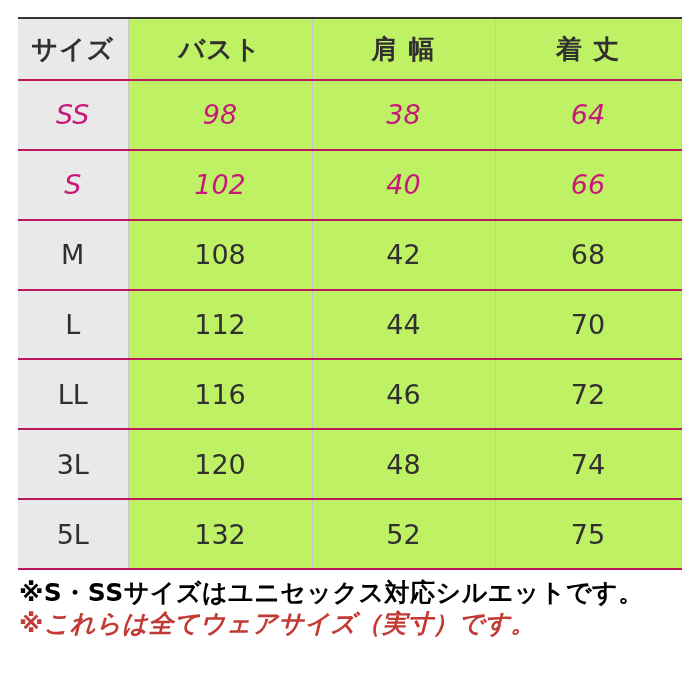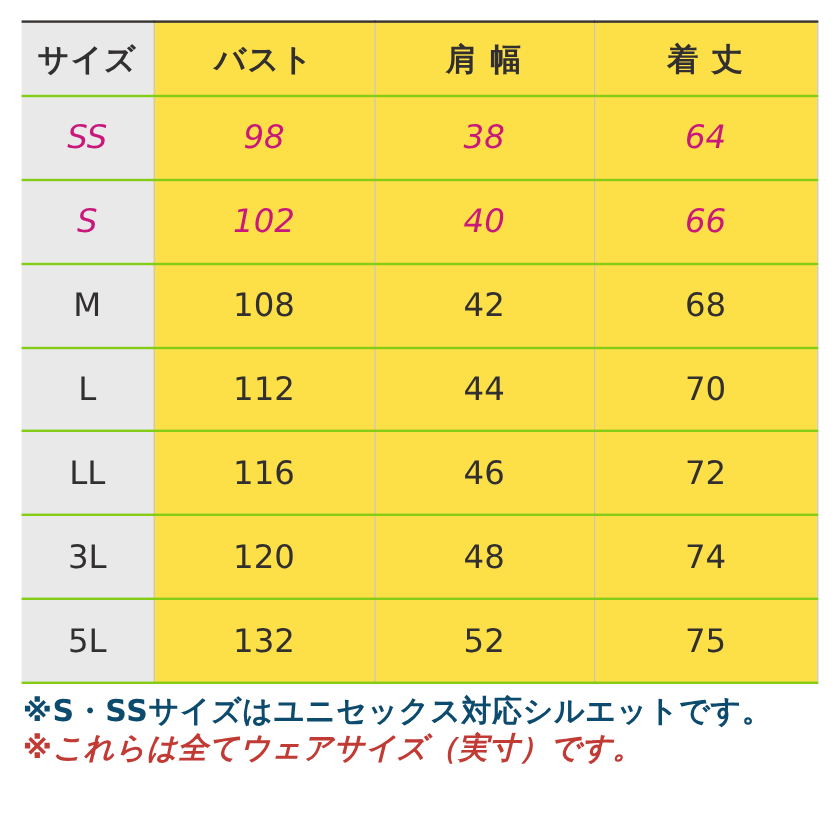--- a/index.html
+++ b/index.html
@@ -24,29 +24,29 @@
     border-collapse: collapse;
     table-layout: fixed;
   }
   .size-table col.c-size     { width: 110px; }
   .size-table col.c-bust     { width: 184px; }
   .size-table col.c-shoulder { width: 183px; }
   .size-table col.c-length   { width: 186px; }
 
   .size-table tr {
     border-top: 2px solid #383432;
-    border-bottom: 2px solid #84cc16;
+    border-bottom: 2px solid #be185d;
   }
   .size-table th,
   .size-table td {
     border-right: 1px solid #c6c6c6;
     text-align: center;
     vertical-align: middle;
     padding: 0;
-    background: #fde047;
+    background: #bef264;
     color: #322f30;
   }
   .size-table thead tr { height: 62px; }
   .size-table tbody tr { height: 61px; }
 
   .size-table th {
     font-size: 26px;
     font-weight: 600;
     letter-spacing: 1px;
   }
@@ -69,21 +69,21 @@
     width: 660px;
   }
   .note {
     margin: 0;
     font-size: 25px;
     font-weight: bold;
     line-height: 31px;
     letter-spacing: 0.5px;
     white-space: nowrap;
   }
-  .note-pink { color: #0c4a6e; }
+  .note-pink { color: #000000; }
   .note-red  { color: #c13a34; font-style: italic; }
 </style>
 </head>
 <body>
 
 <div class="page">
 
   <table class="size-table">
     <colgroup>
       <col class="c-size">

